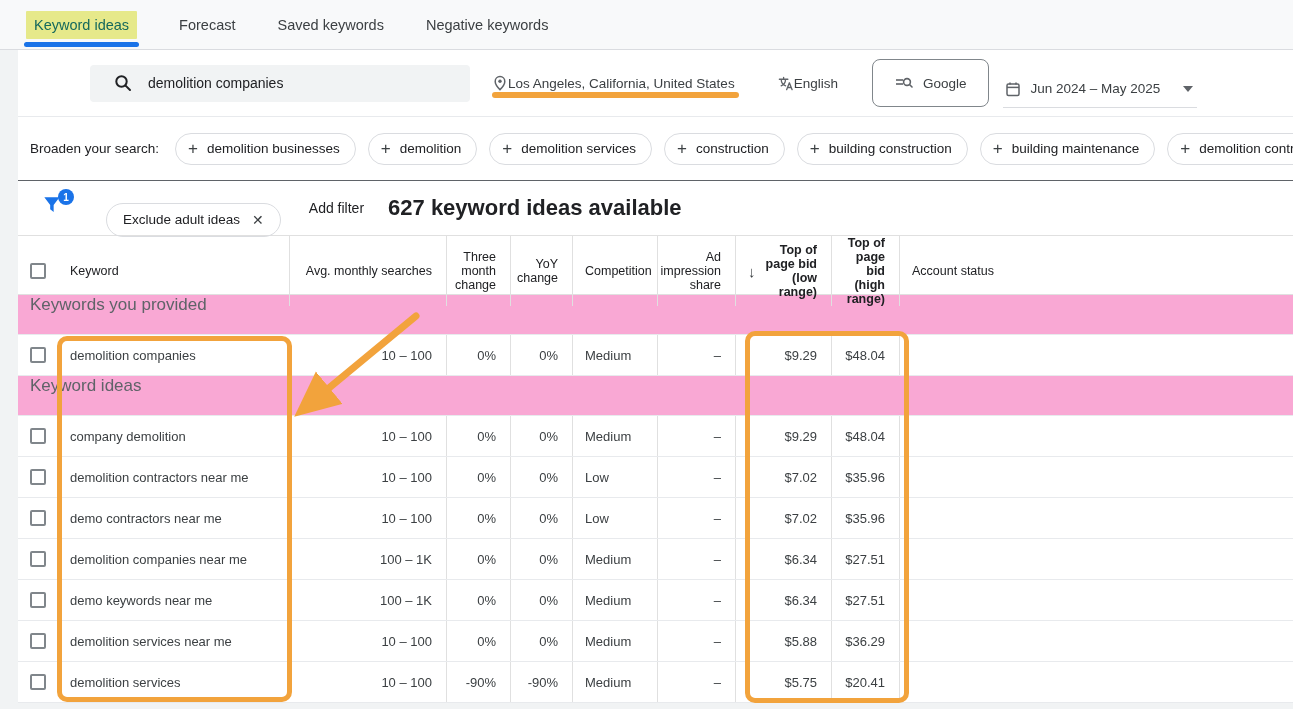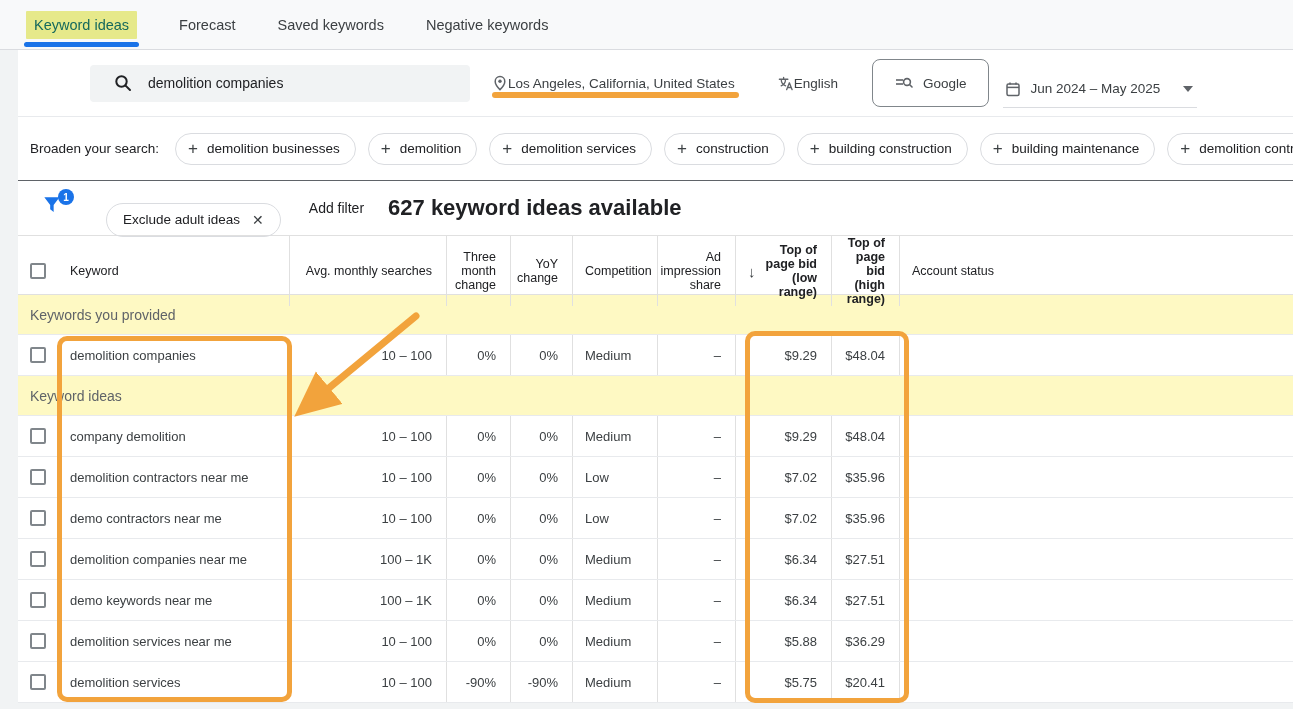--- a/index.html
+++ b/index.html
@@ -84,23 +84,23 @@
   .bord { border-left:1px solid #e0e0e0; }
   .thead .bord-h { border-left:1px solid #e0e0e0; }
   .thead .bold { font-weight:700; }
   .c-keyword { display:flex; align-items:center; gap:24px; padding-left:12px; }
   .checkbox { width:16px; height:16px; border:2px solid #80868b; border-radius:2px;
               background:#fff; flex:0 0 auto; cursor:pointer; }
   .bid-head { display:flex; align-items:center; gap:4px; }
   .bid-head .sort { font-size:15px; color:#3c4043; flex:0 0 auto; }
   .bid-head .txt { flex:1; text-align:right; }
 
-  .section-row { height:40px; background:#fef9c3; border-bottom:1px solid #e8eaed;
-                 display:flex; align-items:center; padding-left:12px;
-                 font-size:14px; color:#5f6368; }
+  .section-row { height:40px; background:#f9a8d4; border-bottom:1px solid #e8eaed;
+                 display:flex; align-items:flex-start; padding-left:12px;
+                 font-size:17px; color:#5f6368; }
   .data-row { height:41px; border-bottom:1px solid #e8eaed; background:#fff; }
   .data-row .cell { display:flex; align-items:center; font-size:13px; color:#3c4043; }
   .kw-label { color:#3c4043; }
 
   
   .icon { display:inline-flex; flex:0 0 auto; }
 
   
   .annot { position:absolute; pointer-events:none; z-index:40; }
   .annot-box { border:5px solid var(--annotation-orange); border-radius:10px; }

